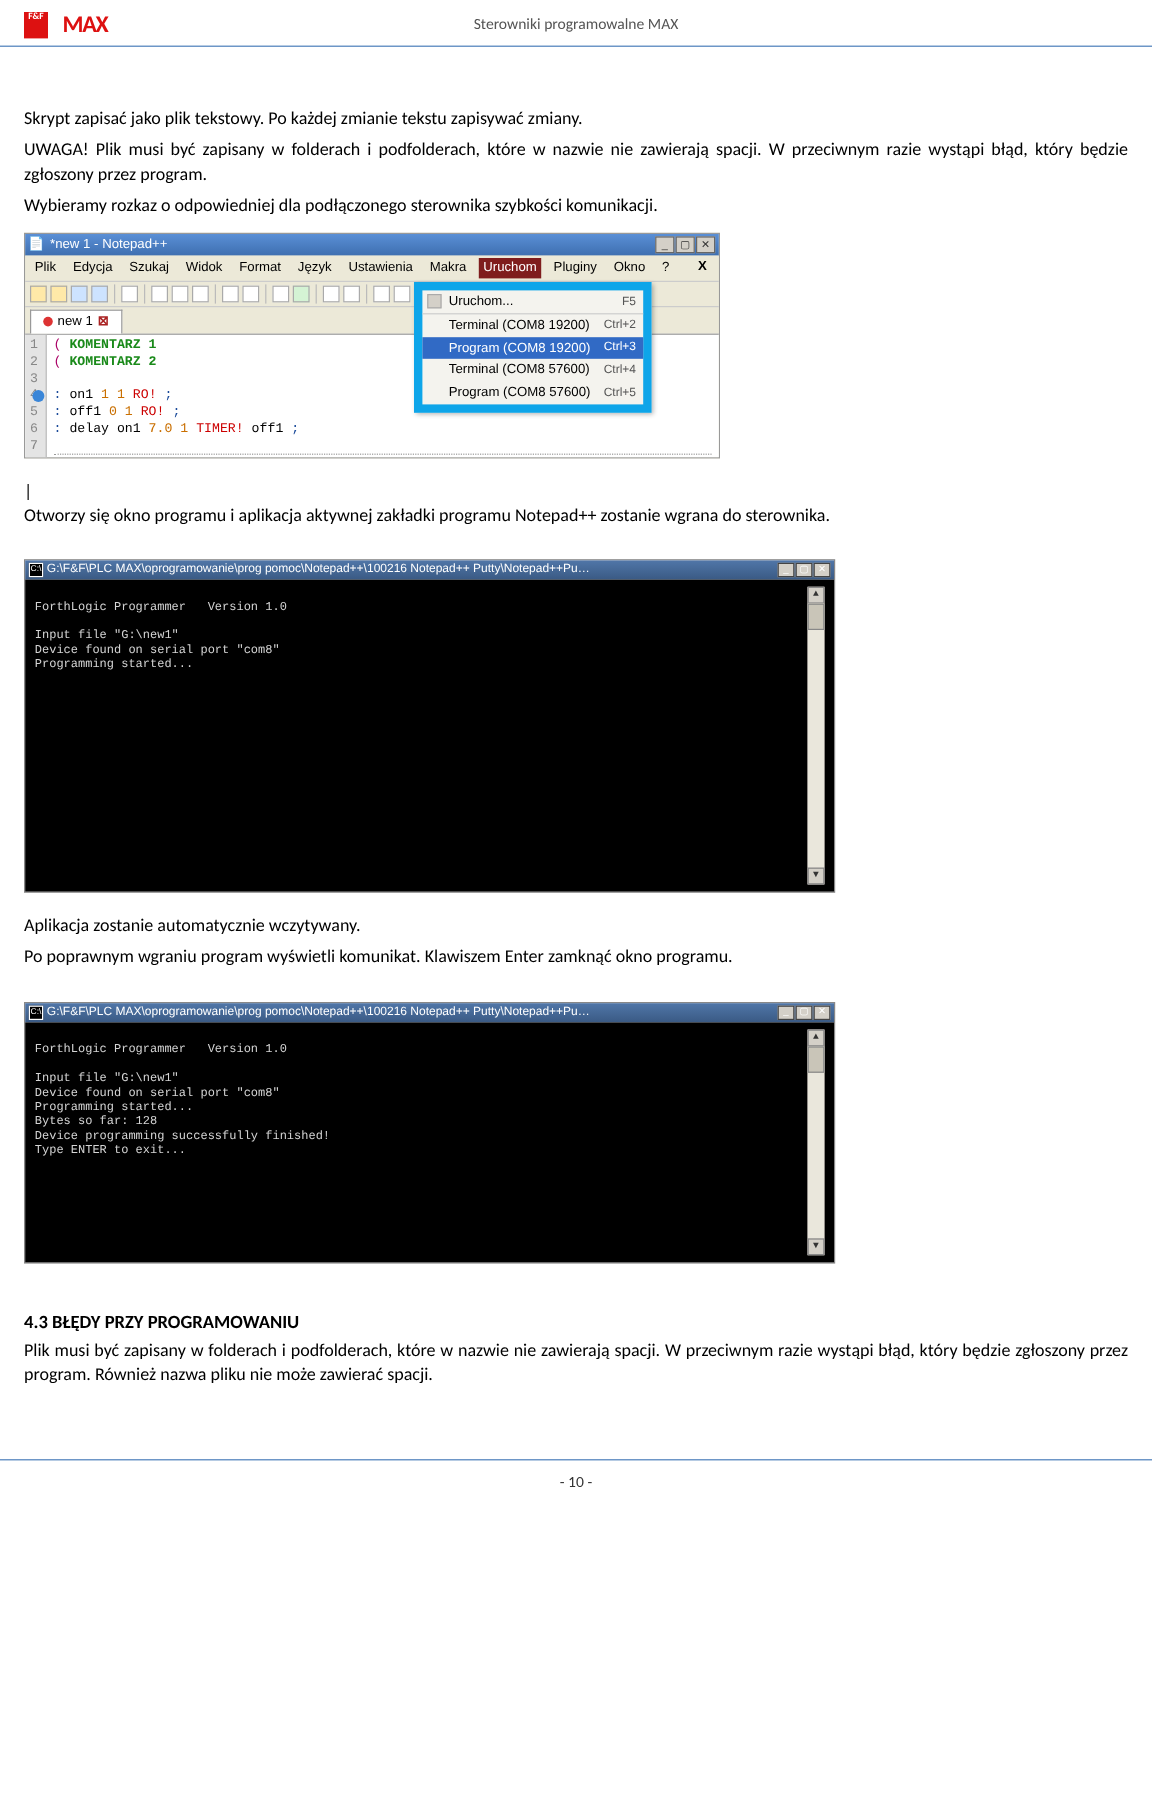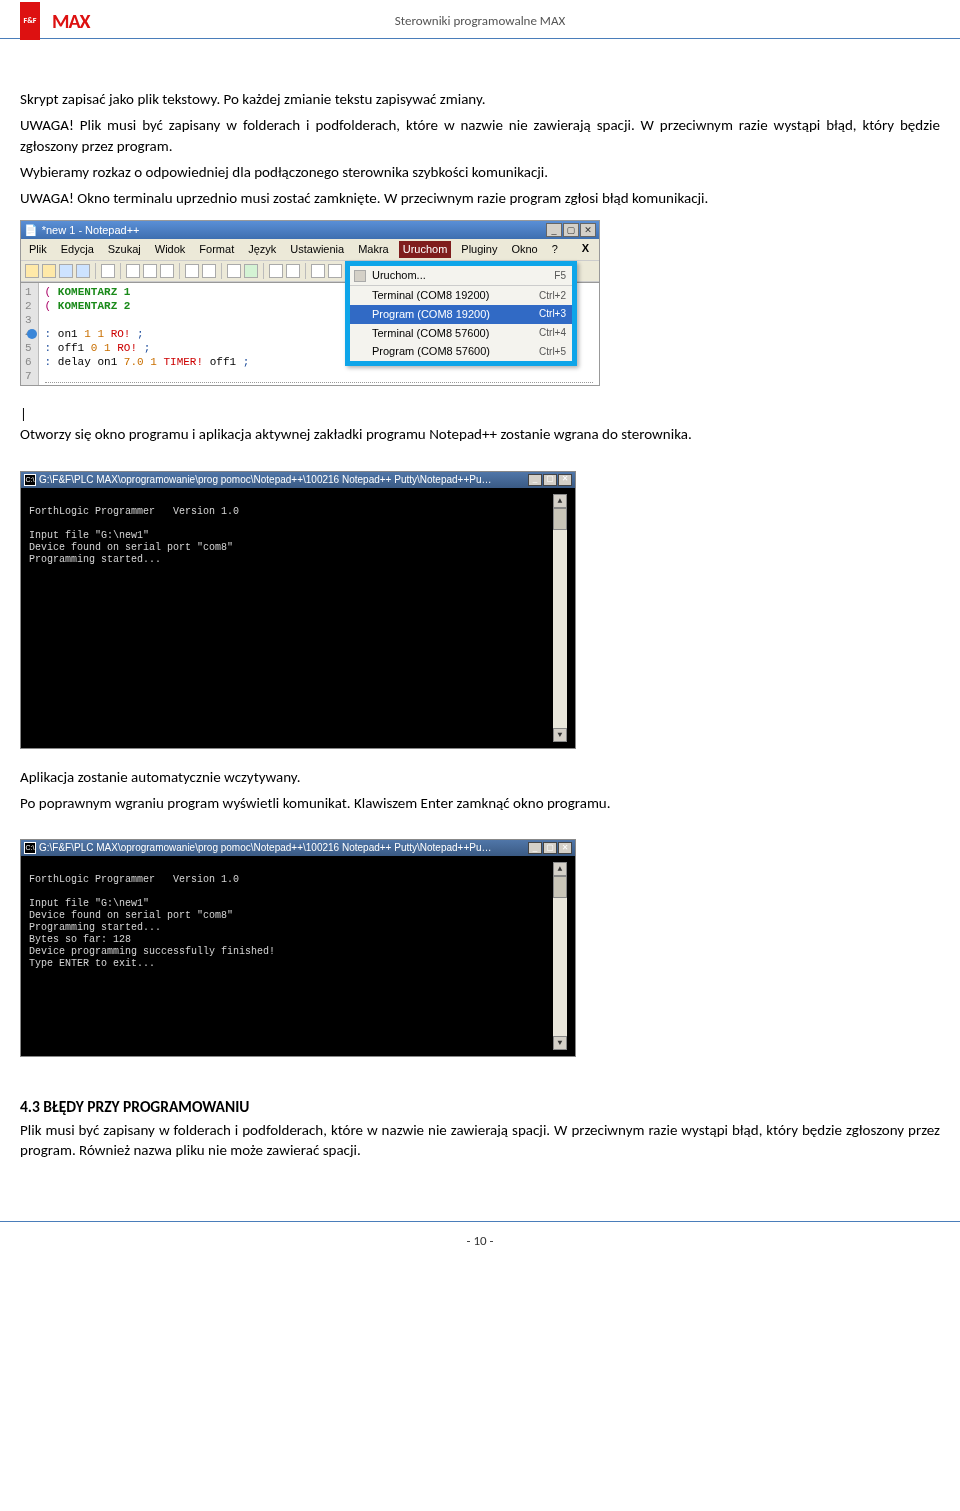--- a/index.html
+++ b/index.html
@@ -16,21 +16,21 @@
     display: flex;
     align-items: center;
     padding: 8px 20px 4px;
     border-bottom: 1.5px solid #4a7dba;
   }
   .logo {
     width: 80px; height: 26px;
     display: inline-flex; align-items: center;
     font-weight: bold;
   }
-  .logo-sq { width:20px; height:38px; background:#d11; color:#fff; font-size:8px; line-height:1.05; text-align:center; padding-top:14px; }
+  .logo-sq { width:20px; height:22px; background:#d11; color:#fff; font-size:8px; line-height:1.05; text-align:center; padding-top:0; }
   .logo-text { color:#d11; font-size:20px; font-weight:900; margin-left:12px; letter-spacing:-1px; }
   .header-title { flex:1; text-align:center; font-size:13px; color:#555; }
   .content { padding: 50px 20px 40px; }
   .para { margin-bottom: 6px; text-align: justify; }
   .screenshot-container { margin: 12px 0 18px; }
 
   
   .npp-window {
     width: 580px;
     border: 1px solid #999;
@@ -63,21 +63,21 @@
   }
   .tbicon { width:14px; height:14px; border:1px solid #aaa; background:#fff; }
   .tbicon.y { background:#ffe9a8; }
   .tbicon.b { background:#cde3ff; }
   .tbicon.g { background:#d4f3d4; }
   .tbicon.r { background:#f8caca; }
   .tbsep { width:1px; height:16px; background:#bbb; margin:0 2px; }
 
   .run-dropdown {
     position:absolute; left:324px; top:0px;
-    width:232px; background:#f4f3ee; border:5px solid #0ea5e9;
+    width:198px; background:#f4f3ee; border:7px solid #0ea5e9;
     box-shadow:2px 2px 4px rgba(0,0,0,.3);
     font-size:11px; z-index:5;
   }
   .run-dropdown .dd-row {
     display:flex; align-items:center; padding:2px 6px 2px 22px;
     position:relative;
   }
   .run-dropdown .dd-row .dd-icon {
     position:absolute; left:4px; width:12px; height:12px; background:#d4d0c8; border:1px solid #aaa;
   }
@@ -110,21 +110,21 @@
   .k-brace { color:#a06; }
   .k-green { color:#1a8a1a; font-weight:bold; }
   .k-blue { color:#1a4a9a; }
   .k-num { color:#c96f00; }
   .k-red { color:#c00; }
   .k-bp { position:absolute; left:-18px; width:10px; height:10px; background:#3a86d8; border-radius:50%; top:2px; }
   .row-cursor { border-bottom:1px dotted #999; }
 
   
   .con-window {
-    width:556px; border:1px solid #888;
+    width:676px; border:1px solid #888;
     font-family: Tahoma, Arial, sans-serif; font-size:10px;margin-top:26px;
   }
   .con-titlebar {
     background:linear-gradient(#5076a8,#3a5a84);
     color:#fff; display:flex; align-items:center; height:16px; padding:0 3px;
   }
   .con-titlebar .ct-icon { width:12px; height:12px; background:#000; border:1px solid #fff; margin-right:3px; font-size:7px; color:#fff; text-align:center; line-height:10px; }
   .con-title { flex:1; font-size:10px; white-space:nowrap; overflow:hidden; text-overflow:ellipsis; }
   .con-winbtns { display:flex; gap:1px; }
   .con-winbtn { width:14px; height:12px; background:#d4d0c8; border:1px solid #444; font-size:8px; display:flex; align-items:center; justify-content:center; }
@@ -160,21 +160,20 @@
   </div>
   <div class="header-title">Sterowniki programowalne MAX</div>
   <div style="width:80px"></div>
 </div>
 
 <div class="content">
 
   <p class="para">Skrypt zapisać jako plik tekstowy. Po każdej zmianie tekstu zapisywać zmiany.</p>
   <p class="para">UWAGA! Plik musi być zapisany w folderach i podfolderach, które w nazwie nie zawierają spacji. W przeciwnym razie wystąpi błąd, który będzie zgłoszony przez program.</p>
   <p class="para">Wybieramy rozkaz o odpowiedniej dla podłączonego sterownika szybkości komunikacji.</p>
-  <p class="para">UWAGA! Okno terminalu uprzednio musi zostać zamknięte. W przeciwnym razie program zgłosi błąd komunikacji.</p>
 
   
   <div class="screenshot-container">
     <div class="npp-window">
       <div class="npp-titlebar">
         <span>📄</span>
         <span class="npp-title">*new 1 - Notepad++</span>
         <div class="winbtns">
           <div class="winbtn">_</div>
           <div class="winbtn">▢</div>
@@ -245,20 +244,27 @@
           <div class="dd-row">
             <span>Terminal (COM8 57600)</span>
             <span class="dd-shortcut">Ctrl+4</span>
           </div>
           <div class="dd-row">
             <span>Program (COM8 57600)</span>
             <span class="dd-shortcut">Ctrl+5</span>
           </div>
         </div>
       </div>
+      <div class="npp-tabbar">
+        <div class="npp-tab">
+          <span class="red-dot"></span>
+          <span>new 1</span>
+          <span class="xclose">⊠</span>
+        </div>
+      </div>
       <div class="npp-editor">
         <div class="npp-gutter">
           <div>1</div>
             <div>2</div>
             <div>3</div>
             <div>4</div>
             <div>5</div>
             <div>6</div>
             <div>7</div>
         </div>

